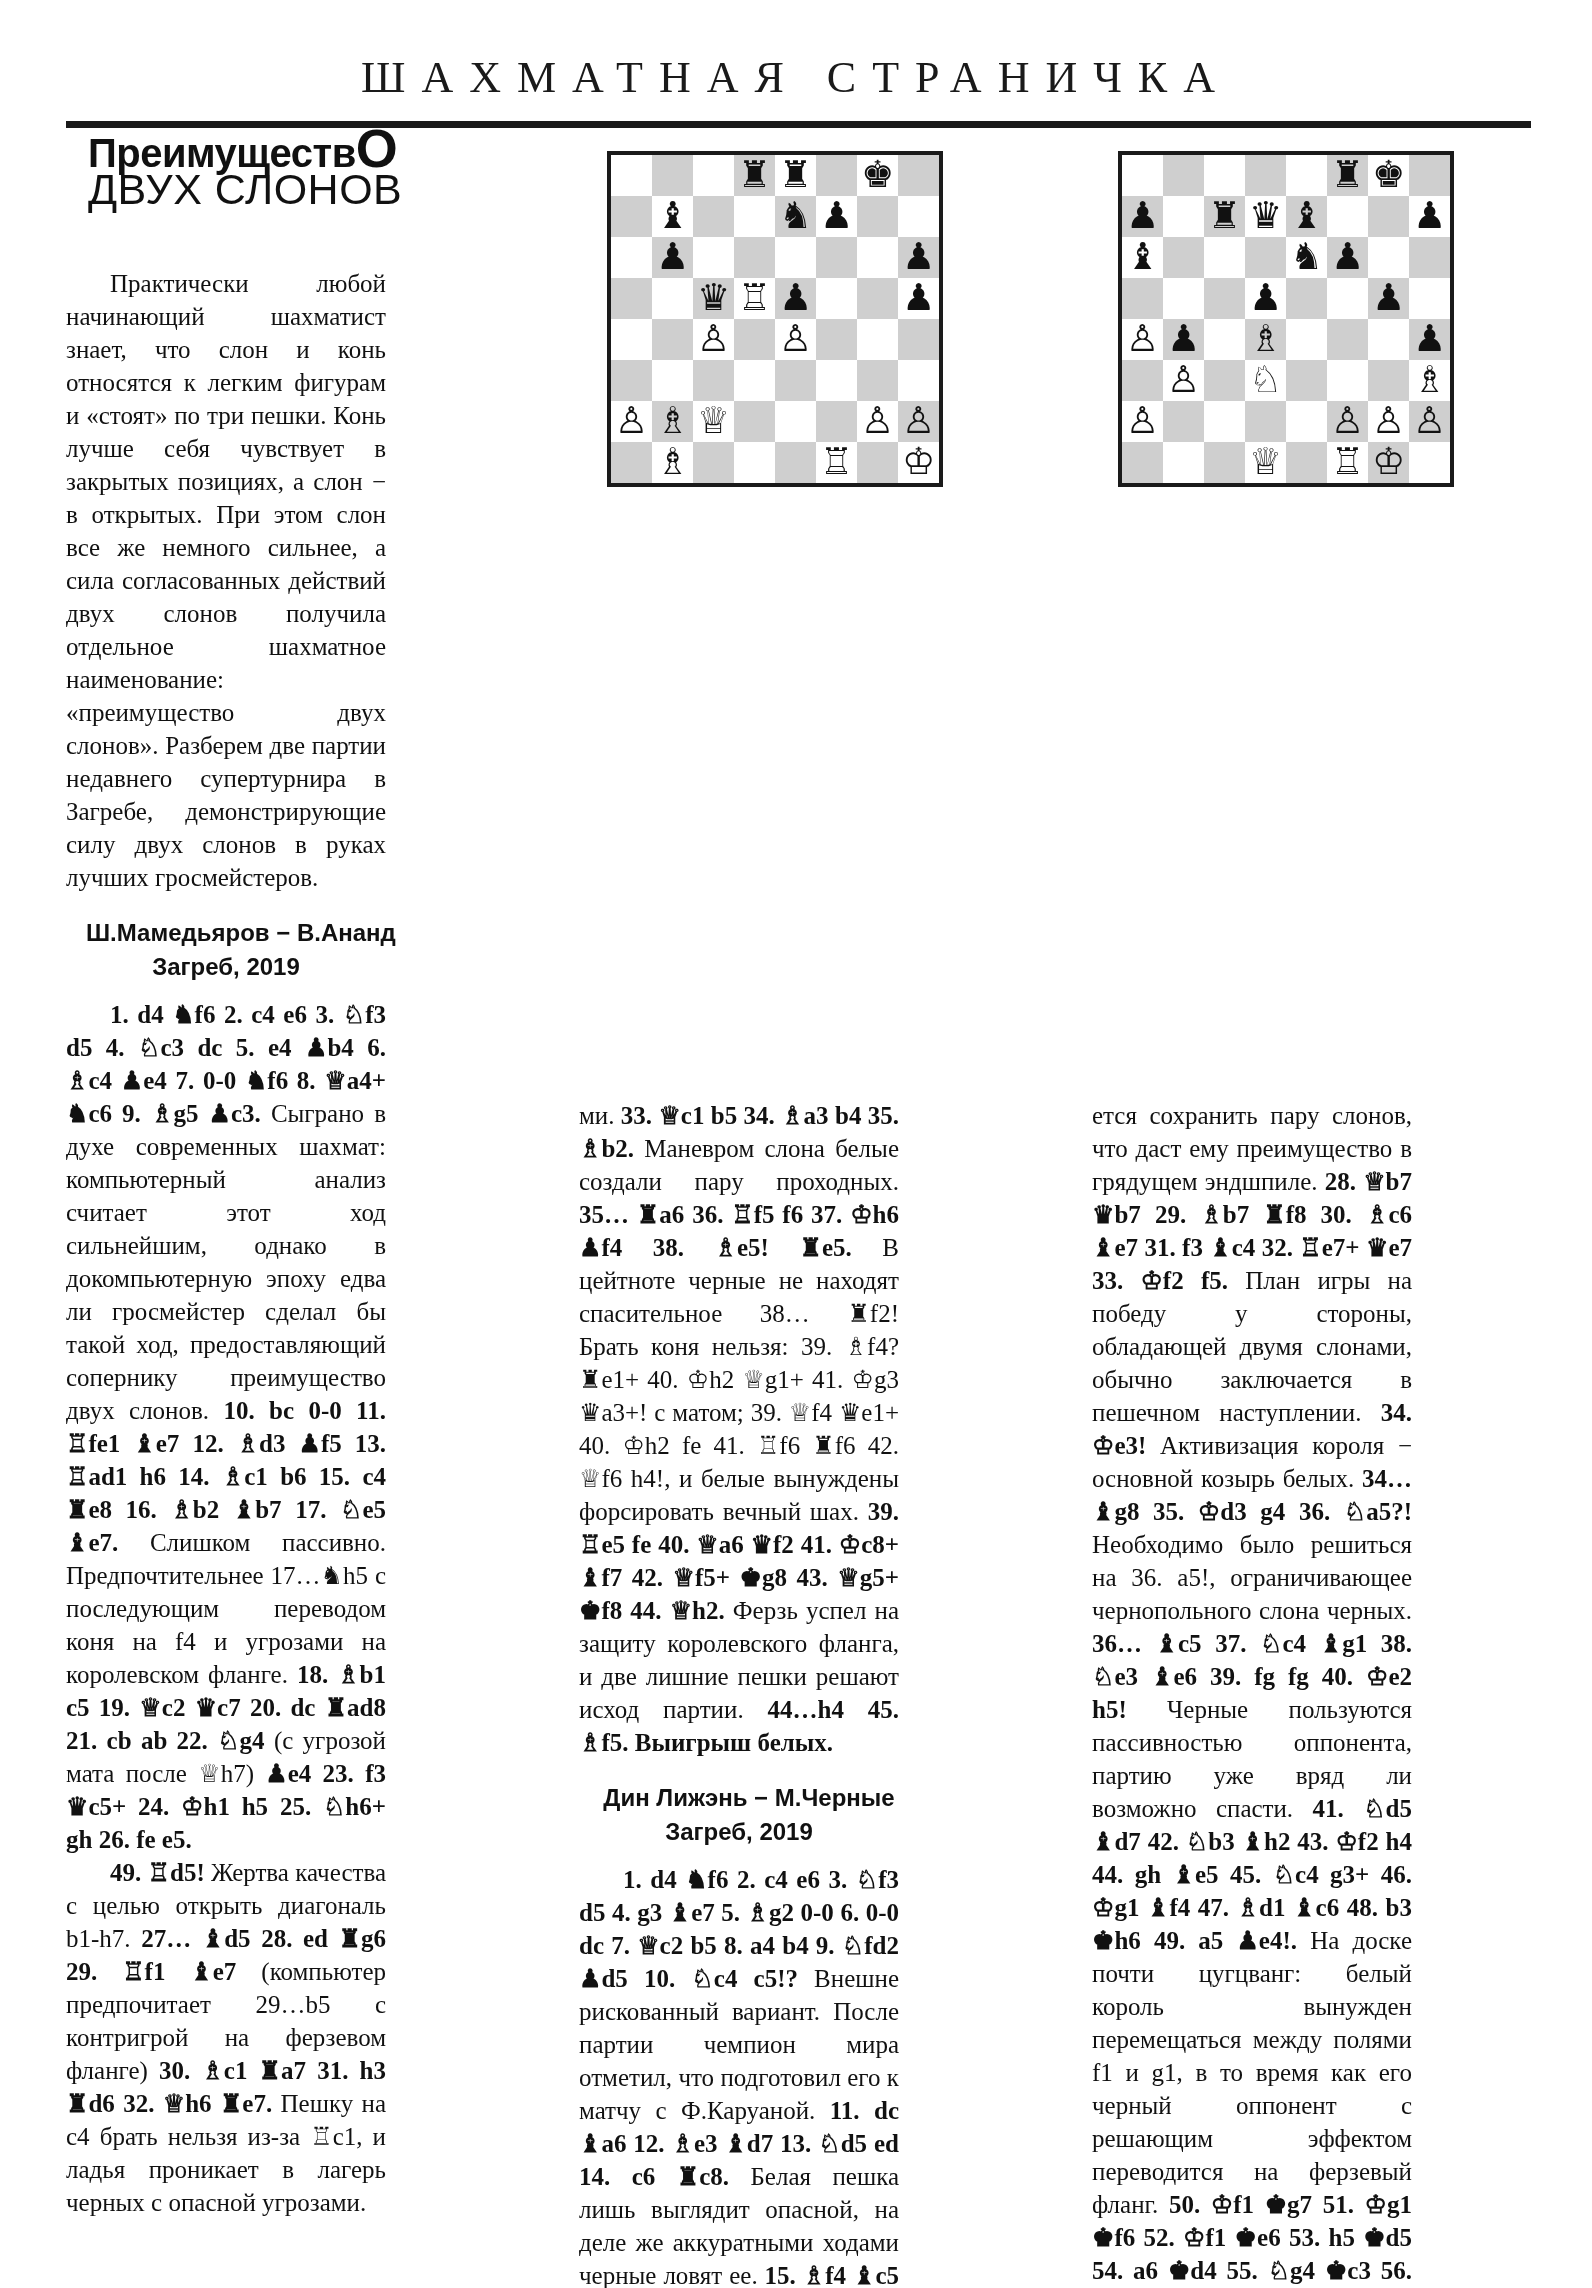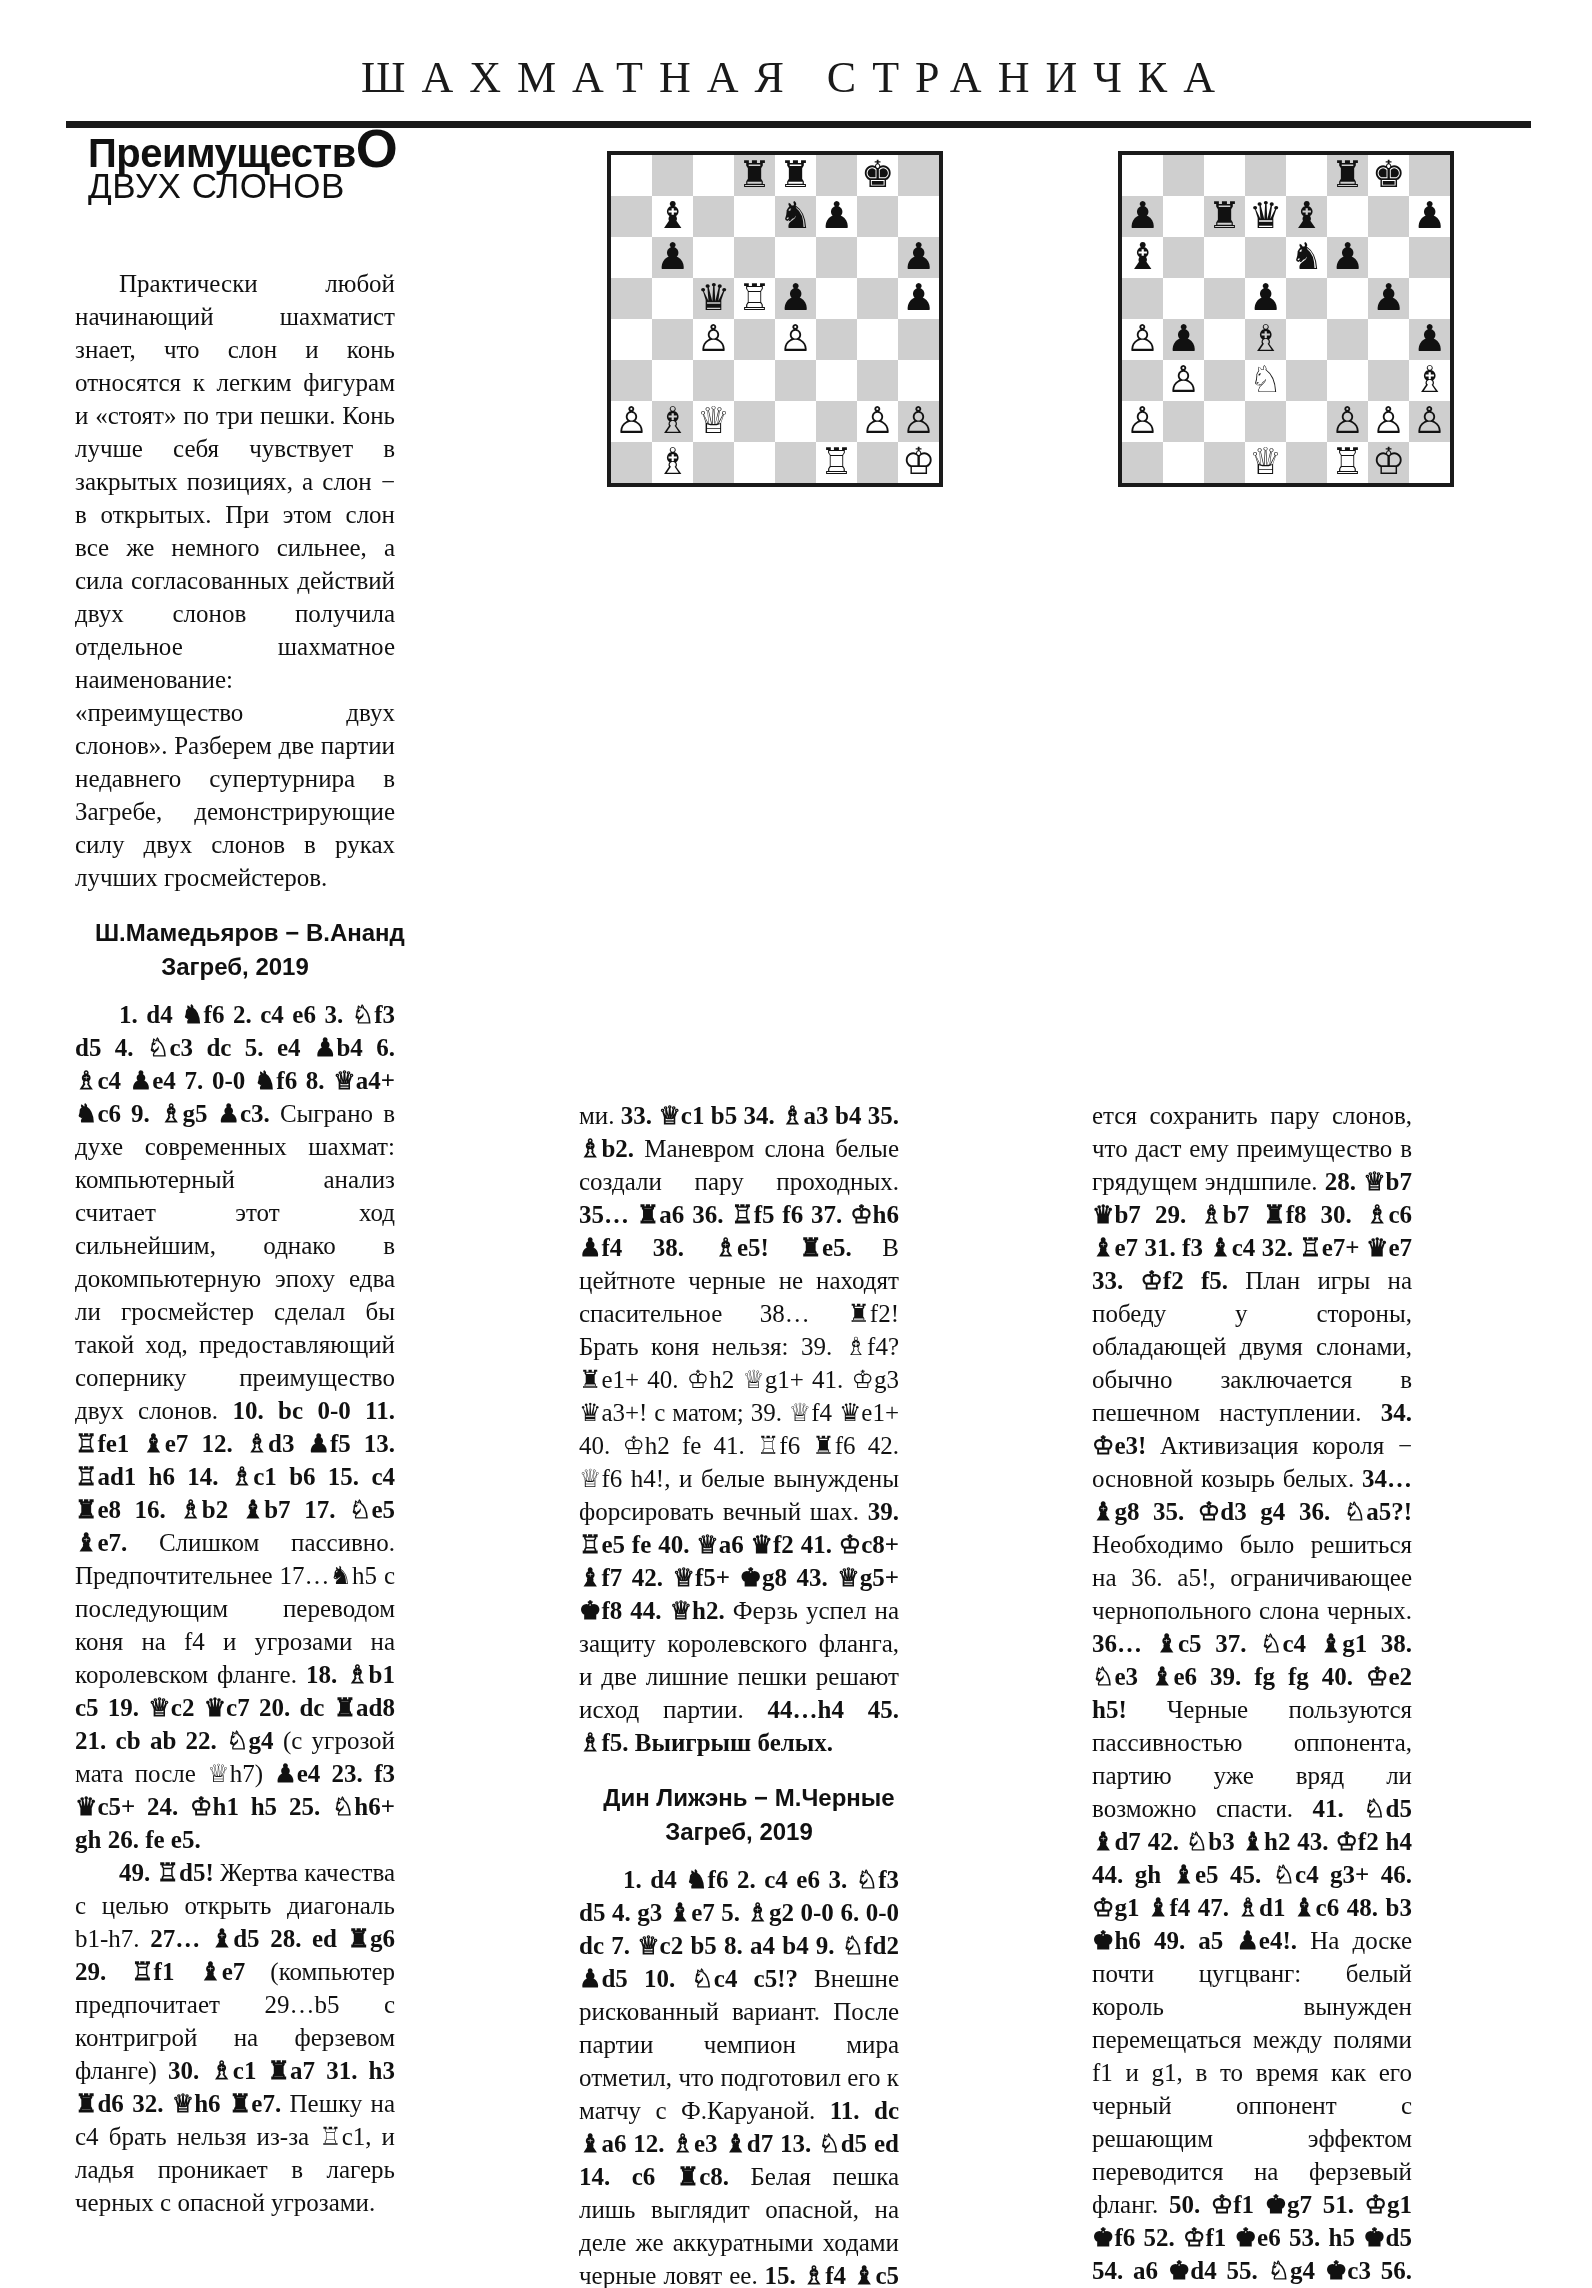--- a/index.html
+++ b/index.html
@@ -65,21 +65,21 @@
     line-height: 0.95;
     white-space: nowrap;
   }
   .headline .line1 .big {
     font-size: 54px;
     line-height: 0.8;
   }
   .headline .line2 {
     font-family: "Liberation Sans", sans-serif;
     font-weight: 300;
-    font-size: 35px;
+    font-size: 43px;
     letter-spacing: 0.5px;
     line-height: 1.0;
     margin-top: -4px;
     white-space: nowrap;
   }
 
   
   .col {
     position: absolute;
     font-size: 25px;
@@ -87,21 +87,21 @@
     text-align: justify;
     text-justify: inter-word;
     hyphens: manual;
   }
   .col p {
     margin: 0;
     text-indent: 44px;
   }
   .col p.noindent { text-indent: 0; }
 
-  #col1 { left: 75px;  top: 267px;  width: 320px; }
+  #col1 { left: 66px;  top: 267px;  width: 320px; }
   #col2 { left: 579px; top: 1099px; width: 320px; }
   #col3 { left: 1092px; top: 1099px; width: 320px; }
 
   
   .game-head {
     text-align: center;
     font-family: "Liberation Sans", sans-serif;
     font-weight: bold;
     font-size: 24px;
     line-height: 34px;

